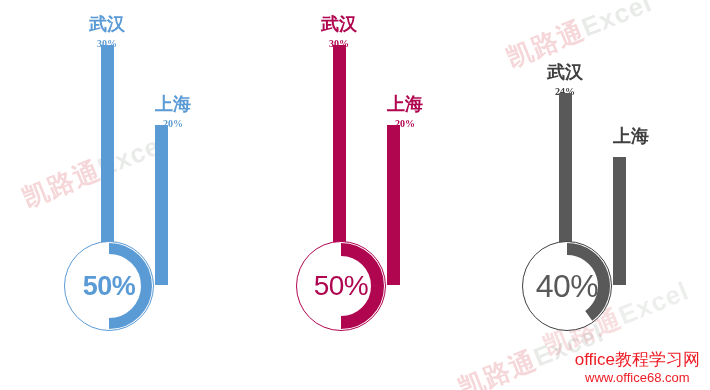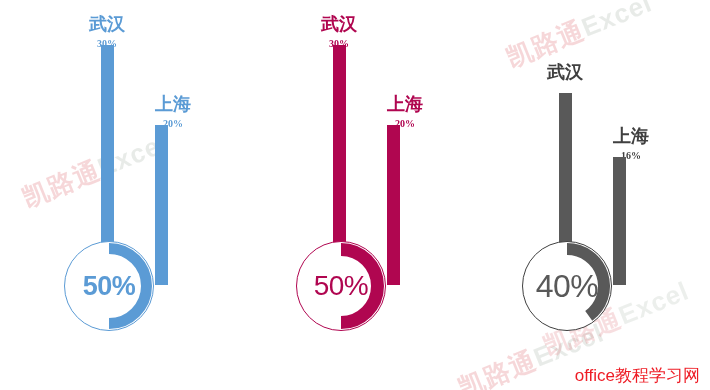--- a/index.html
+++ b/index.html
@@ -185,33 +185,34 @@
         <circle class="g-ring" cx="46" cy="46" r="44.5" fill="#ffffff" stroke="#B00650" stroke-width="1"></circle>
         <path class="g-arc" d="M 46 9.5 A 36.5 36.5 0 0 1 46 82.5" fill="none" stroke="#B00650" stroke-width="13"></path>
       </svg>
       <div class="gauge-value" style="color: rgb(176, 6, 80);">50%</div>
     </div>
   </div>
 
   <div class="panel theme-gray" id="panel-2">
     <div class="bar-label label-a" style="top: 59px; color: rgb(89, 89, 89);">
       <span class="city">武汉</span>
+      <span class="pct">24%</span>
     </div>
     <div class="bar-label label-b" style="top: 123px; color: rgb(89, 89, 89);">
       <span class="city">上海</span>
-      <span class="pct">16%</span>
     </div>
     <div class="bar bar-a" style="top: 93px; height: 192px; background: rgb(89, 89, 89);"></div>
     <div class="bar bar-b" style="top: 157px; height: 128px; background: rgb(89, 89, 89);"></div>
     <div class="gauge" style="top: 240px;">
       <svg width="92" height="92" viewBox="0 0 92 92" aria-hidden="true">
         <circle class="g-ring" cx="46" cy="46" r="44.5" fill="#ffffff" stroke="#404040" stroke-width="1"></circle>
         <path class="g-arc" d="M 46 9 A 37 37 0 0 1 67.7480543348215 75.93362879187305" fill="none" stroke="#595959" stroke-width="12"></path>
       </svg>
       <div class="gauge-value" style="color: rgb(89, 89, 89);">40%</div>
     </div>
   </div>
 
 </div>
 
 <div id="brand">
   <span class="brand-cn">office教程学习网</span>
+  <span class="brand-url">www.office68.com</span>
 </div>
 
 </body></html>

